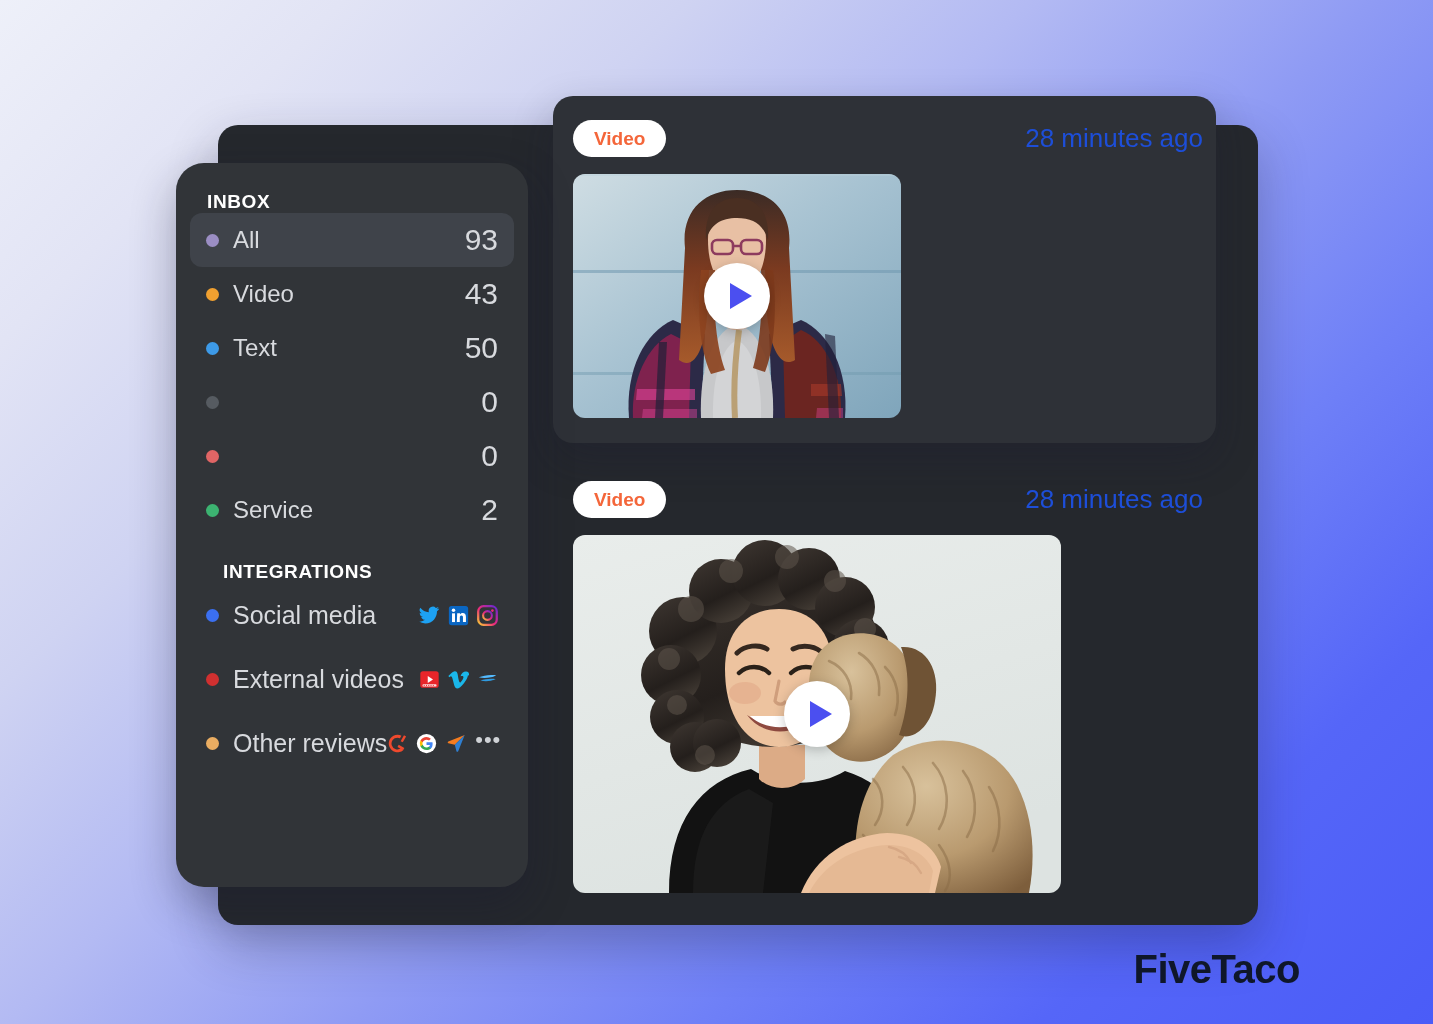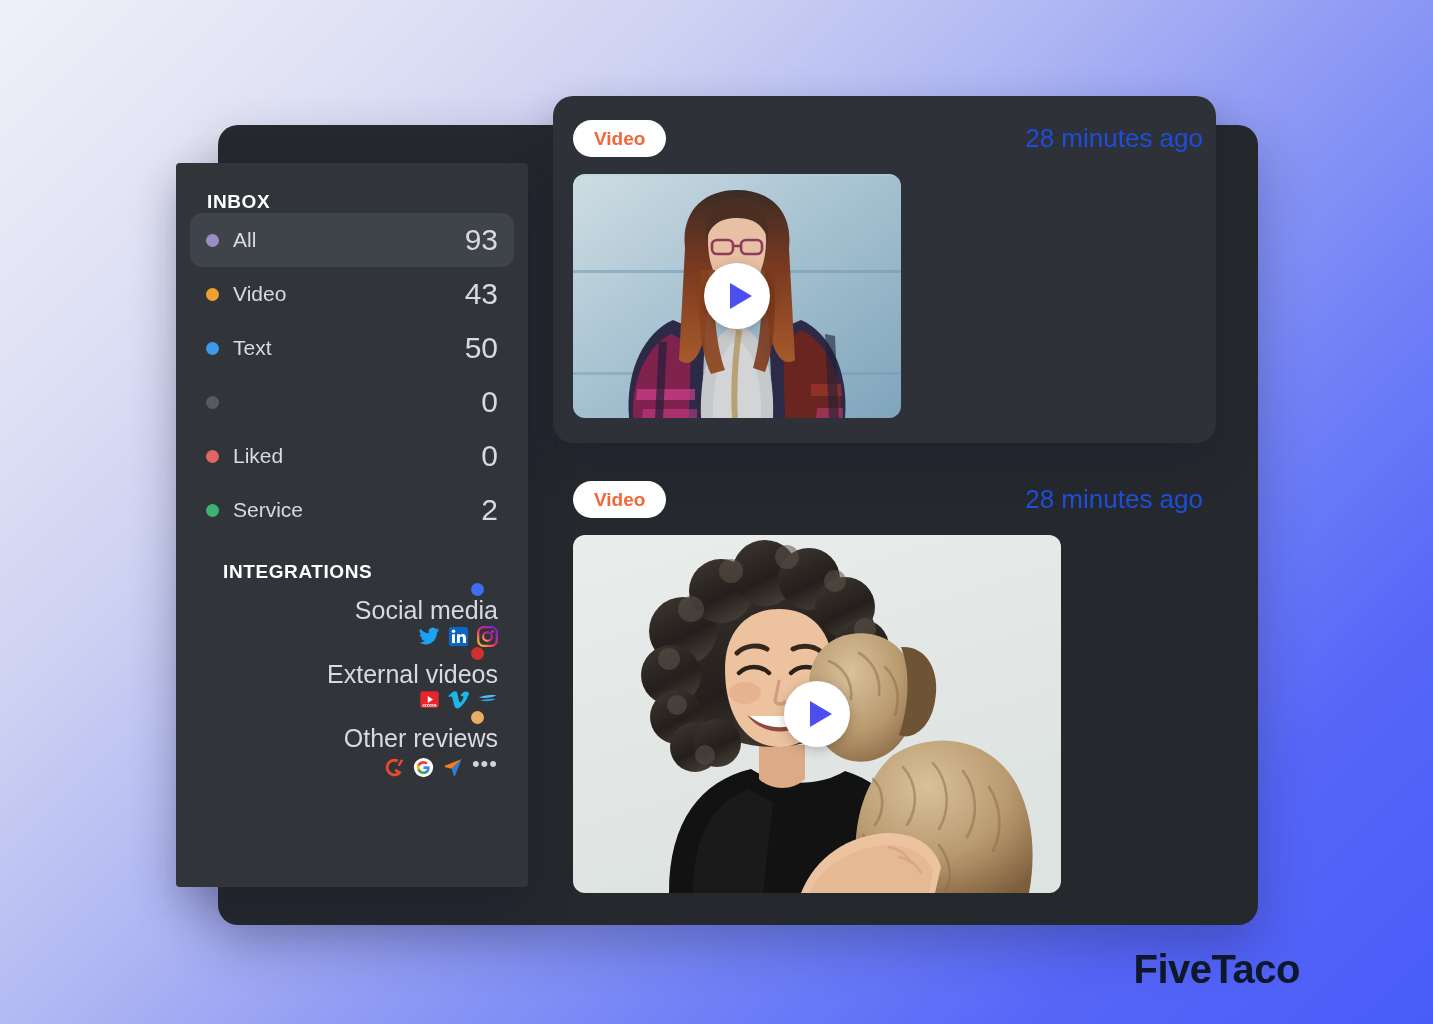--- a/index.html
+++ b/index.html
@@ -44,21 +44,21 @@
     border-radius: 20px;
     box-shadow: 0 16px 40px rgba(25,25,50,.28);
   }
 
   
   .sidebar {
     position: absolute;
     left: 176px; top: 163px;
     width: 352px; height: 724px;
     background: #313438;
-    border-radius: 4px;
+    border-radius: 28px;
     box-shadow: 0 18px 45px rgba(25,25,50,.33);
     padding: 0;
     box-sizing: border-box;
     z-index: 5;
     overflow: hidden;
   }
 
   .section-title {
     color: #ffffff;
     font-size: 19px;
@@ -84,39 +84,38 @@
 
   .dot {
     width: 13px; height: 13px;
     border-radius: 50%;
     flex: 0 0 13px;
     margin-right: 14px;
   }
 
   .nav-label {
     color: #d8dade;
-    font-size: 21px;
+    font-size: 24px;
     flex: 1 1 auto;
     white-space: nowrap;
   }
   .nav-count {
     color: #d8dade;
     font-size: 30px;
     margin-left: auto;
   }
 
   
   .int-row {
     display: flex;
-    align-items: flex-end;
+    align-items: center;
     height: 64px;
     margin: 0 14px;
     padding: 0 16px;
     box-sizing: border-box;
-    flex-direction: column;
   }
   .int-label {
     color: #d8dade;
     font-size: 25px;
     white-space: nowrap;
   }
   .int-icons {
     margin-left: auto;
     display: flex;
     align-items: center;
@@ -400,21 +399,20 @@
         <span class="dot" style="background:#3d9ae8"></span>
         <span class="nav-label">Text</span>
         <span class="nav-count">50</span>
       </li>
       <li class="nav-row">
         <span class="dot" style="background:#565b61"></span>
         <span class="nav-count">0</span>
       </li>
       <li class="nav-row">
         <span class="dot" style="background:#e06565"></span>
-        <span class="nav-label">Liked</span>
         <span class="nav-count">0</span>
       </li>
       <li class="nav-row">
         <span class="dot" style="background:#3cb371"></span>
         <span class="nav-label">Service</span>
         <span class="nav-count">2</span>
       </li>
     </ul>
 
     <div class="section-title integrations">INTEGRATIONS</div>

